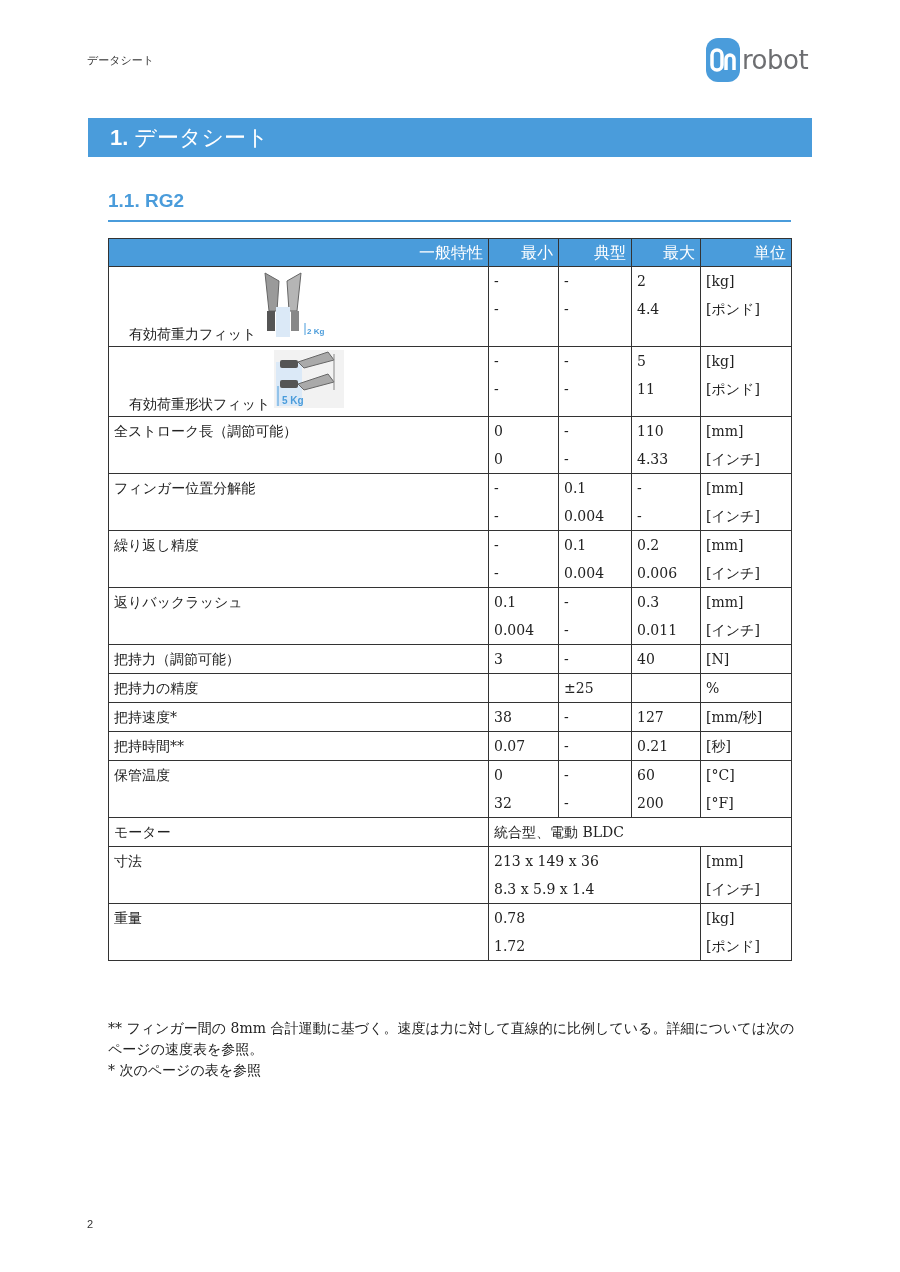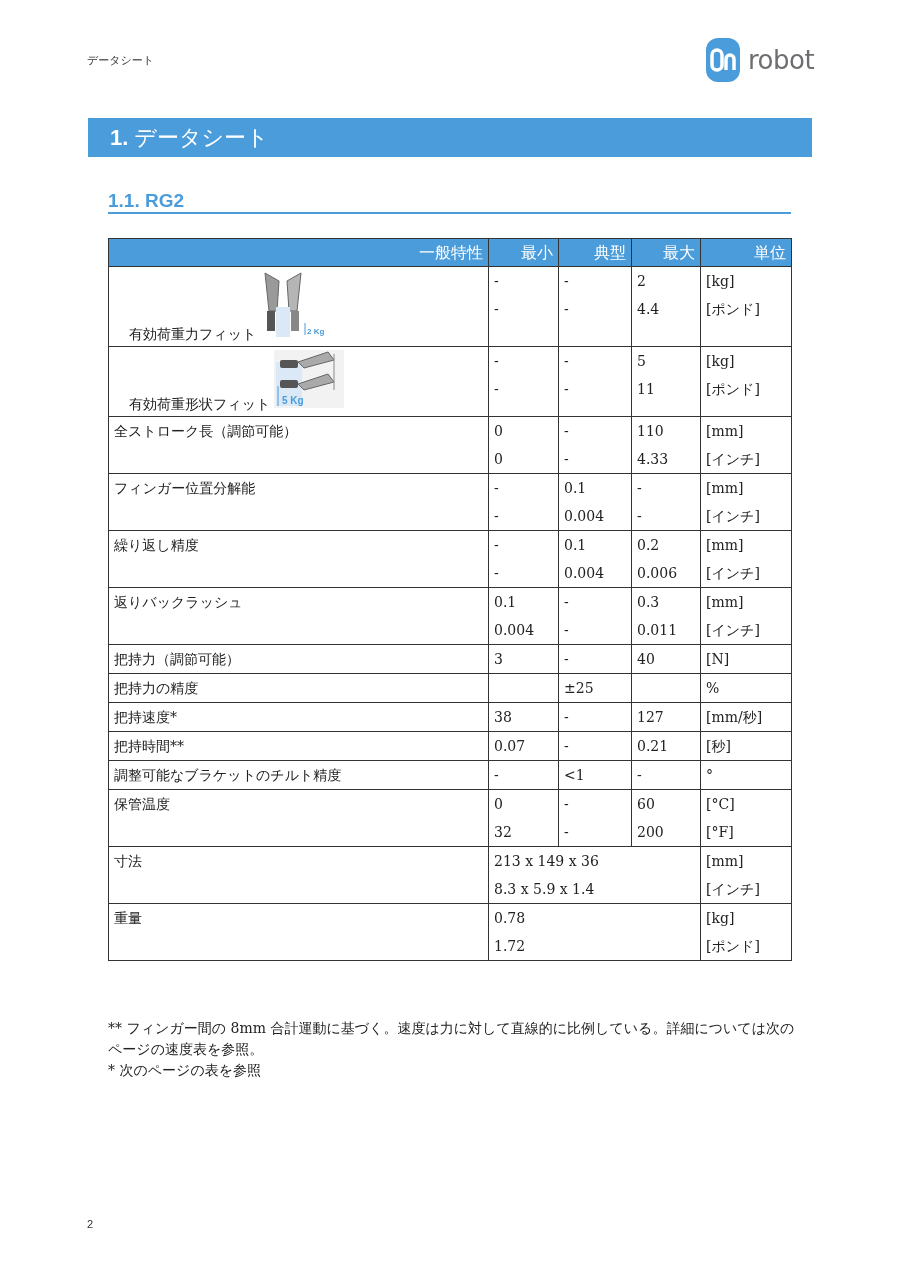--- a/index.html
+++ b/index.html
@@ -3,27 +3,27 @@
 <meta charset="utf-8">
 <style>
   html, body { margin: 0; padding: 0; background: #ffffff; }
   body { width: 900px; height: 1272px; position: relative; overflow: hidden;
          font-family: "DejaVu Serif", "Liberation Serif", serif; color: #222; }
   .running-header { position: absolute; left: 87px; top: 53px; font-size: 11px; color: #333;
                     font-family: "DejaVu Serif", serif; }
   .logo { position: absolute; left: 706px; top: 38px; height: 44px; display: flex; align-items: center; }
   .logo-badge { width: 34px; height: 44px; background: #4a9cdb; border-radius: 12px; position: relative; }
   .logo-badge svg { position: absolute; left: 0; top: 0; }
-  .logo-text { font-family: "DejaVu Sans", sans-serif; font-size: 26px; color: #6d6e71; margin-left: 8px; letter-spacing: -0.5px; }
+  .logo-text { font-family: "DejaVu Sans", sans-serif; font-size: 26px; color: #6d6e71; margin-left: 2px; letter-spacing: -0.5px; }
   .chapter-bar { position: absolute; left: 88px; top: 118px; width: 724px; height: 39px; background: #4a9cdb;
                  color: #fff; display: flex; align-items: center; box-sizing: border-box; padding-left: 22px; }
   .chapter-num { font-family: "Liberation Sans", sans-serif; font-weight: bold; font-size: 22px; margin-right: 6px; }
   .chapter-title { font-family: "DejaVu Serif", serif; font-size: 22px; }
   .section-title { position: absolute; left: 108px; top: 190px; width: 683px; border-bottom: 2px solid #4a9cdb;
-                   padding-bottom: 0; font-family: "Liberation Sans", sans-serif; font-weight: bold; font-size: 19px; color: #4a9cdb; }
+                   padding-bottom: 8px; font-family: "Liberation Sans", sans-serif; font-weight: bold; font-size: 19px; color: #4a9cdb; }
   table.spec { position: absolute; left: 108px; top: 238px; border-collapse: collapse; width: 683px; table-layout: fixed; }
   table.spec th, table.spec td { border: 1px solid #333; padding: 0 5px; vertical-align: top; font-size: 14px; }
   table.spec th { background: #4a9cdb; color: #fff; font-weight: normal; text-align: right; height: 27px;
                   font-family: "DejaVu Serif", serif; font-size: 16px; line-height: 27px; }
   table.spec td { font-family: "DejaVu Serif", serif; }
   .v { font-family: "Liberation Sans", sans-serif; }
   .line { height: 28px; line-height: 28px; }
   .lbl { line-height: 28px; }
   .imgcell { position: relative; }
   .imgcell .lbl-bottom { position: absolute; left: 20px; bottom: 2px; line-height: 20px; }
@@ -235,27 +235,20 @@
       <td class="v line">127</td>
       <td class="line">[mm/秒]</td>
     </tr>
     <tr>
       <td class="lbl">把持時間**</td>
       <td class="v line">0.07</td>
       <td class="v line">-</td>
       <td class="v line">0.21</td>
       <td class="line">[秒]</td>
     </tr>
-    <tr>
-      <td class="lbl">調整可能なブラケットのチルト精度</td>
-      <td class="v line">-</td>
-      <td class="v line">&lt;1</td>
-      <td class="v line">-</td>
-      <td class="v line">°</td>
-    </tr>
 
     <tr>
       <td class="lbl">保管温度</td>
       <td class="v">
           <div class="line">0</div>
           <div class="line">32</div>
         </td>
       <td class="v">
           <div class="line">-</div>
           <div class="line">-</div>
@@ -263,20 +256,24 @@
       <td class="v">
           <div class="line">60</div>
           <div class="line">200</div>
         </td>
       <td class="v">
           <div class="line">[°C]</div>
           <div class="line">[°F]</div>
         </td>
     </tr>
 
+    <tr>
+      <td class="lbl">モーター</td>
+      <td class="line" colspan="4">統合型、電動 BLDC</td>
+    </tr>
 
     <tr>
       <td class="lbl">寸法</td>
       <td class="v" colspan="3">
           <div class="line">213 x 149 x 36</div>
           <div class="line">8.3 x 5.9 x 1.4</div>
         </td>
       <td>
           <div class="line">[mm]</div>
           <div class="line">[インチ]</div>

